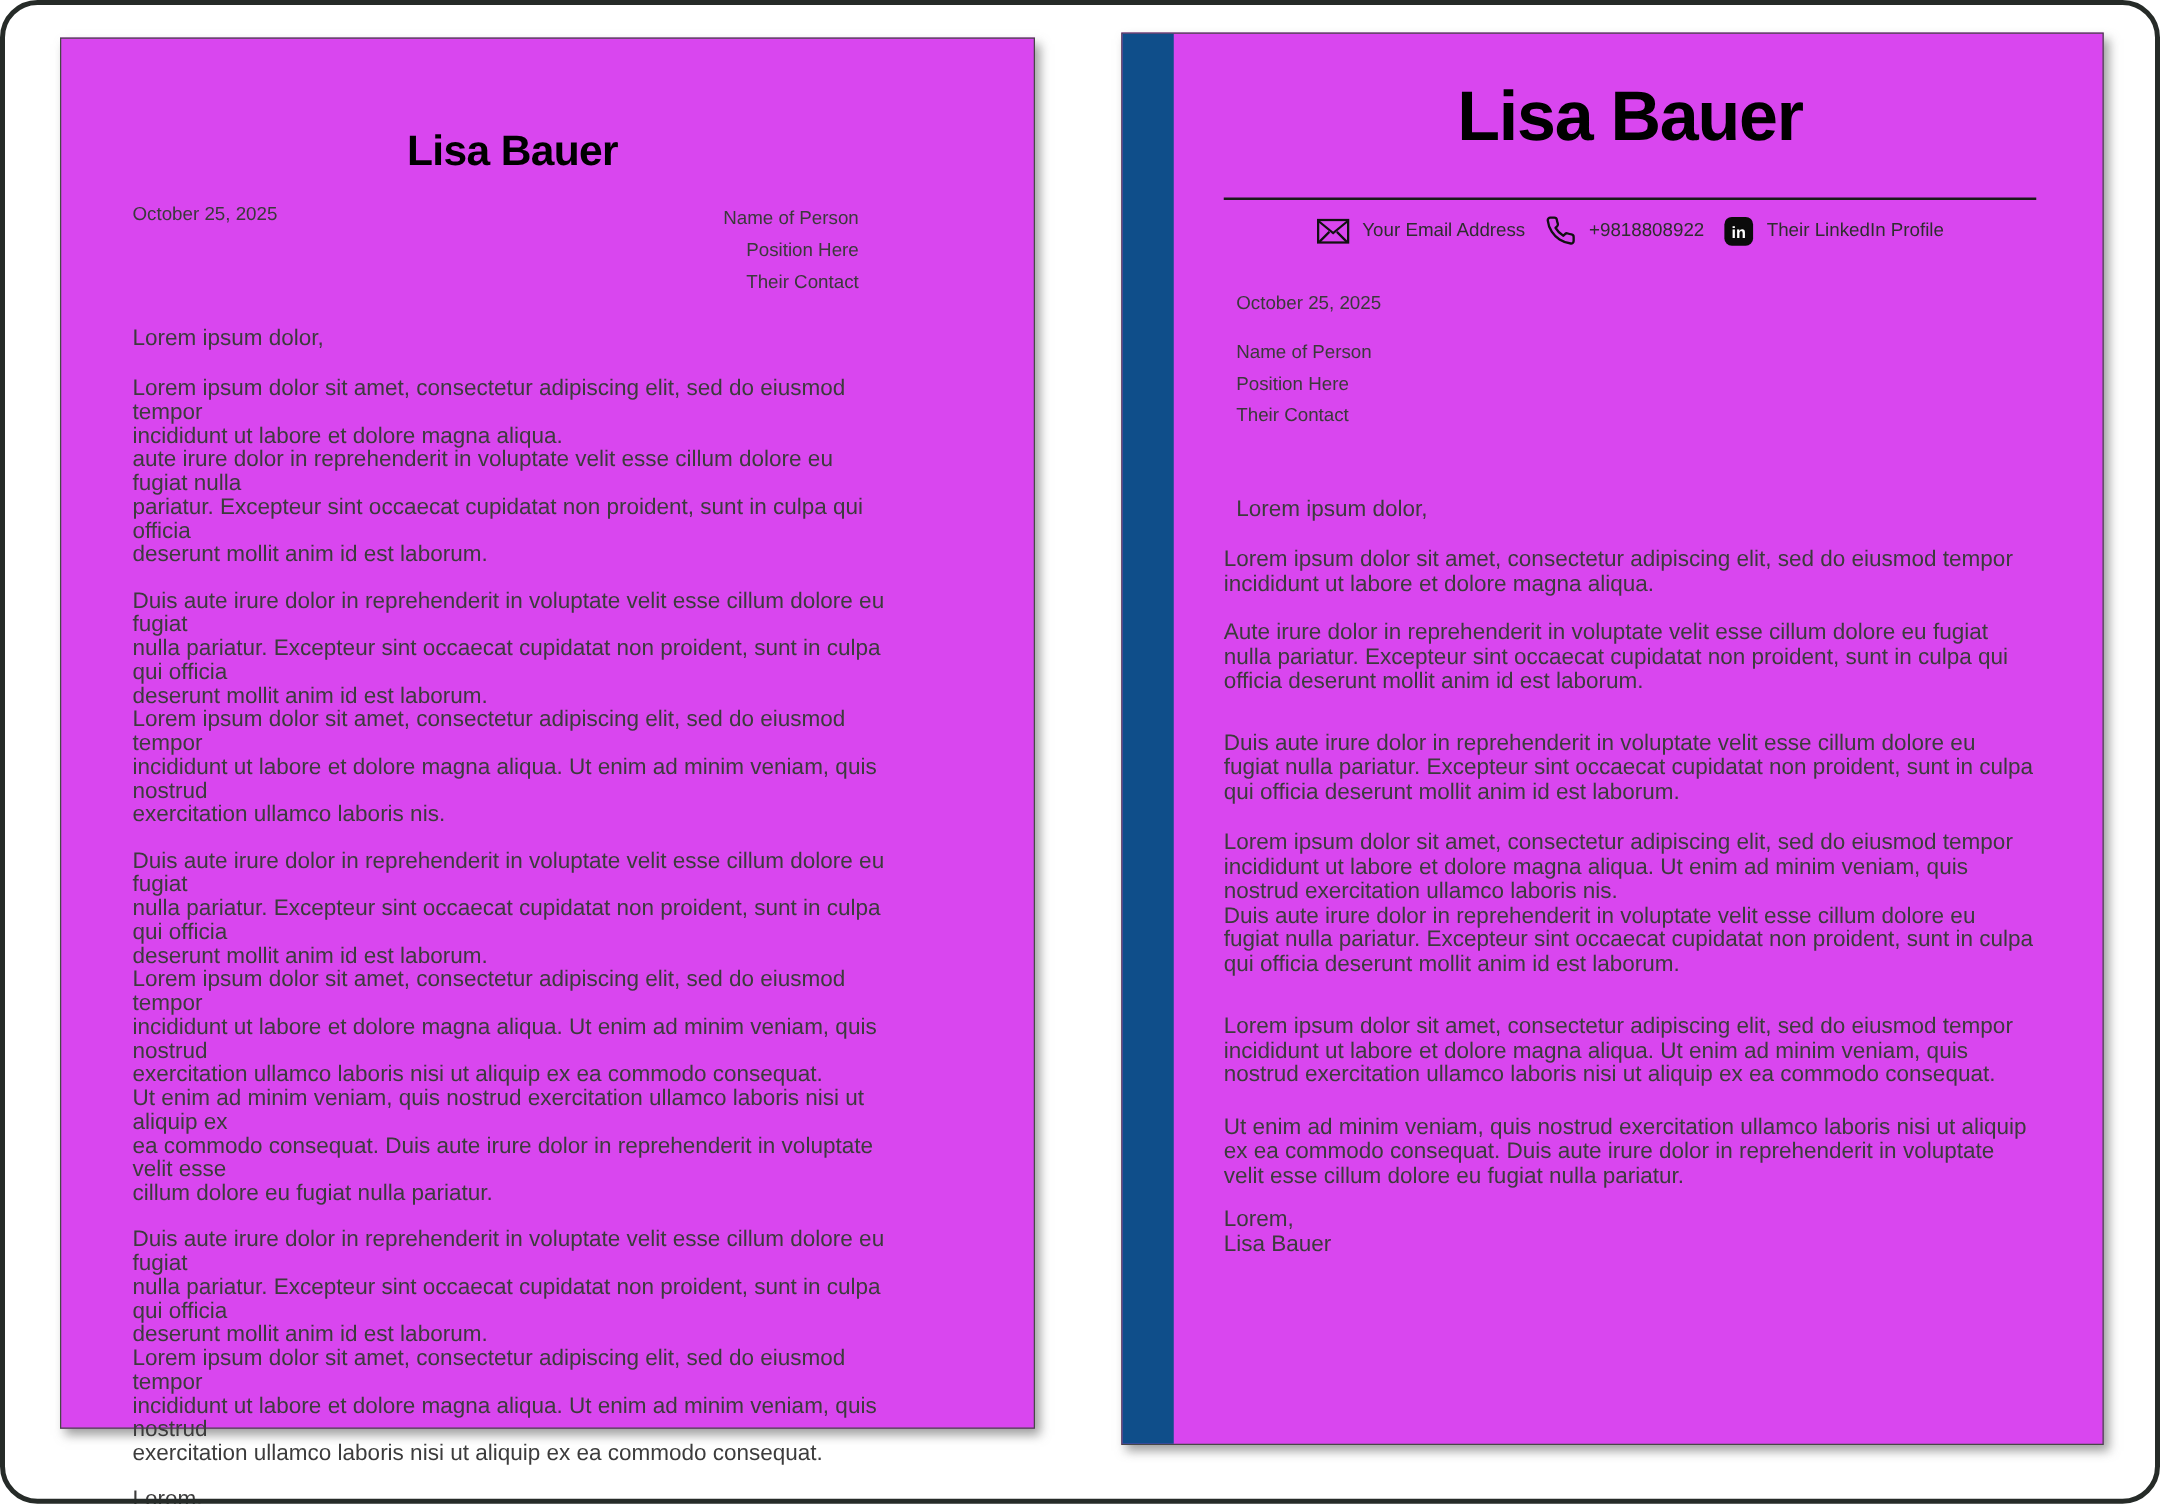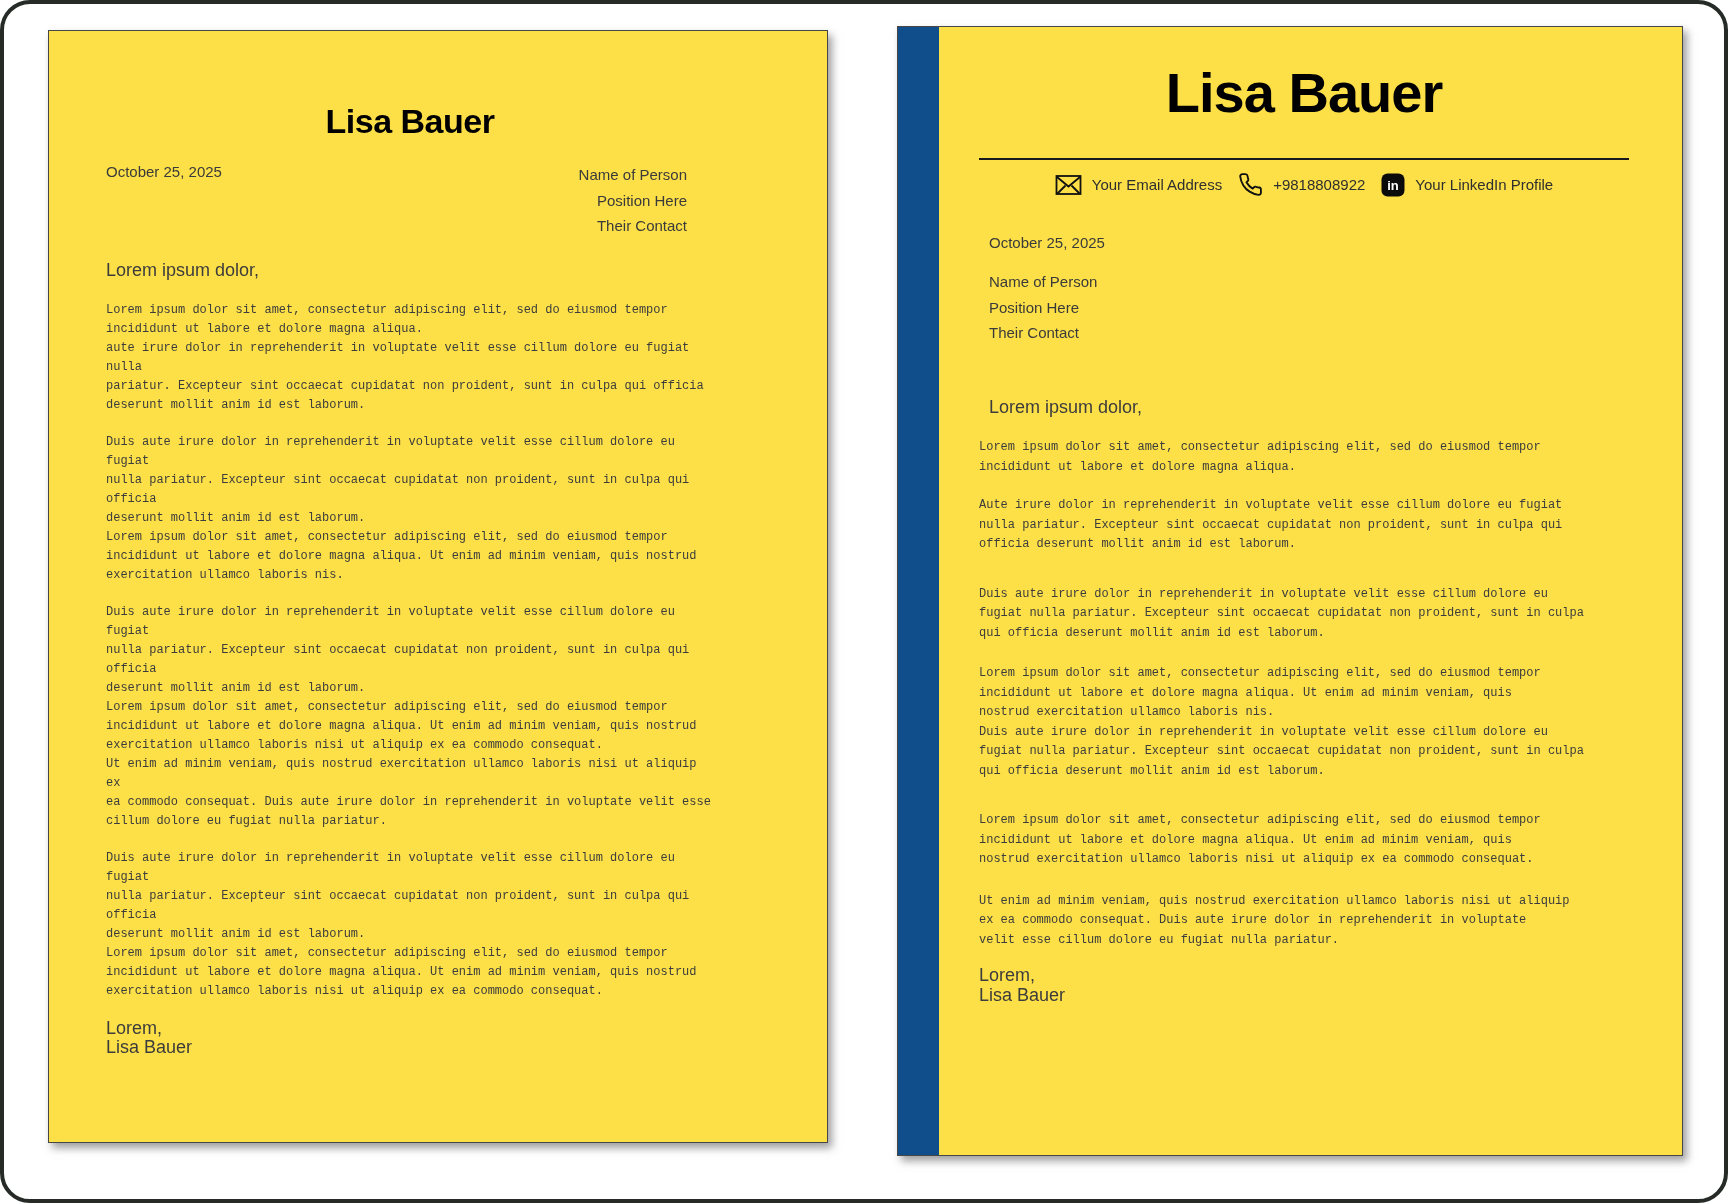--- a/index.html
+++ b/index.html
@@ -1,20 +1,20 @@
 <!DOCTYPE html>
 <html><head>
 <meta charset="utf-8">
 <style>
   * { margin:0; padding:0; box-sizing:border-box; }
   html,body { width:1728px; height:1203px; background:#ffffff; overflow:hidden;
               font-family:"Liberation Sans", sans-serif; }
   .frame { position:absolute; left:0; top:0; width:1728px; height:1203px;
            border:4px solid #262b28; border-radius:30px; pointer-events:none; z-index:50; }
-  .page { position:absolute; background:#fde047; border:1.5px solid #474747;
+  .page { position:absolute; background:#d946ef; border:1.5px solid #474747;
           box-shadow:4px 5px 8px rgba(95,95,95,0.6); }
   .page-left  { left:48px;  top:30px; width:780px; height:1113px;
                 padding:0 113px 0 57px; }
   .page-right { left:897px; top:26px; width:786px; height:1130px; }
   .accent-bar { position:absolute; left:0; top:0; bottom:0; width:41px; }
   .content-r  { position:absolute; left:81px; right:53px; top:0; }
 
   h1.name-l { margin-top:70px; text-align:center; font-size:34px; line-height:41px;
               font-weight:700; letter-spacing:-0.5px; color:#000; }
   h1.name-r { margin-top:34px; text-align:center; font-size:56px; line-height:64px;
@@ -32,21 +32,21 @@
   .date-l { line-height:19px; }
   .recipient-l { text-align:right; line-height:25.5px; padding-right:27px; }
 
   .date-r { margin-top:36px; padding-left:10px; font-size:15px; line-height:19px; color:#3a3a3a; }
   .recipient-r { margin-top:17px; padding-left:10px; font-size:15px; line-height:25.5px; color:#3a3a3a; }
 
   .salutation { font-size:18px; color:#3c3c3c; white-space:pre-line; }
   .sal-l { margin-top:22px; line-height:19px; }
   .sal-r { margin-top:52px; line-height:19.5px; padding-left:10px; }
 
-  .para { font-size:12px; color:#3c3c3c; white-space:pre-line;font-family:Liberation Mono, monospace; }
+  .para { font-size:18px; color:#3c3c3c; white-space:pre-line; }
   .para-l { line-height:19px; }
   .para-r { line-height:19.5px; }
   .mt-p1l { margin-top:21px; } .mt-p2l { margin-top:18px; }
   .mt-p3l { margin-top:18px; } .mt-p4l { margin-top:18px; }
   .mt-p1r { margin-top:21px; } .mt-p2r { margin-top:19px; }
   .mt-p3r { margin-top:30px; } .mt-p4r { margin-top:21px; }
   .mt-p5r { margin-top:30px; } .mt-p6r { margin-top:22px; }
 
   .signoff { font-size:18px; color:#3c3c3c; }
   .signoff-l { margin-top:18px; line-height:19px; }
@@ -116,21 +116,21 @@
         <svg width="25" height="25" viewBox="0 0 24 24">
           <path d="M22 16.92v3a2 2 0 0 1-2.18 2 19.79 19.79 0 0 1-8.63-3.07 19.5 19.5 0 0 1-6-6 19.79 19.79 0 0 1-3.07-8.67A2 2 0 0 1 4.11 2h3a2 2 0 0 1 2 1.72 12.84 12.84 0 0 0 .7 2.81 2 2 0 0 1-.45 2.11L8.09 9.91a16 16 0 0 0 6 6l1.27-1.27a2 2 0 0 1 2.11-.45 12.84 12.84 0 0 0 2.81.7A2 2 0 0 1 22 16.92z" fill="none" stroke="#111" stroke-width="1.8" stroke-linejoin="round" stroke-linecap="round"></path>
         </svg>
         <span>+9818808922</span>
       </span>
       <span class="c-item">
         <svg width="24" height="24" viewBox="0 0 24 24">
           <rect x="0.5" y="0.5" width="23" height="23" rx="6" fill="#0b0b0b"></rect>
           <text x="12" y="17" text-anchor="middle" font-family="Liberation Sans, sans-serif" font-size="13" font-weight="bold" fill="#fff">in</text>
         </svg>
-        <span>Your LinkedIn Profile</span>
+        <span>Their LinkedIn Profile</span>
       </span>
     </div>
     <div class="date-r">October 25, 2025</div>
     <div class="recipient-r">
       <div>Name of Person</div>
       <div>Position Here</div>
       <div>Their Contact</div>
     </div>
     <div class="salutation sal-r">Lorem ipsum dolor,</div>
     <p class="para para-r mt-p1r">Lorem ipsum dolor sit amet, consectetur adipiscing elit, sed do eiusmod tempor

